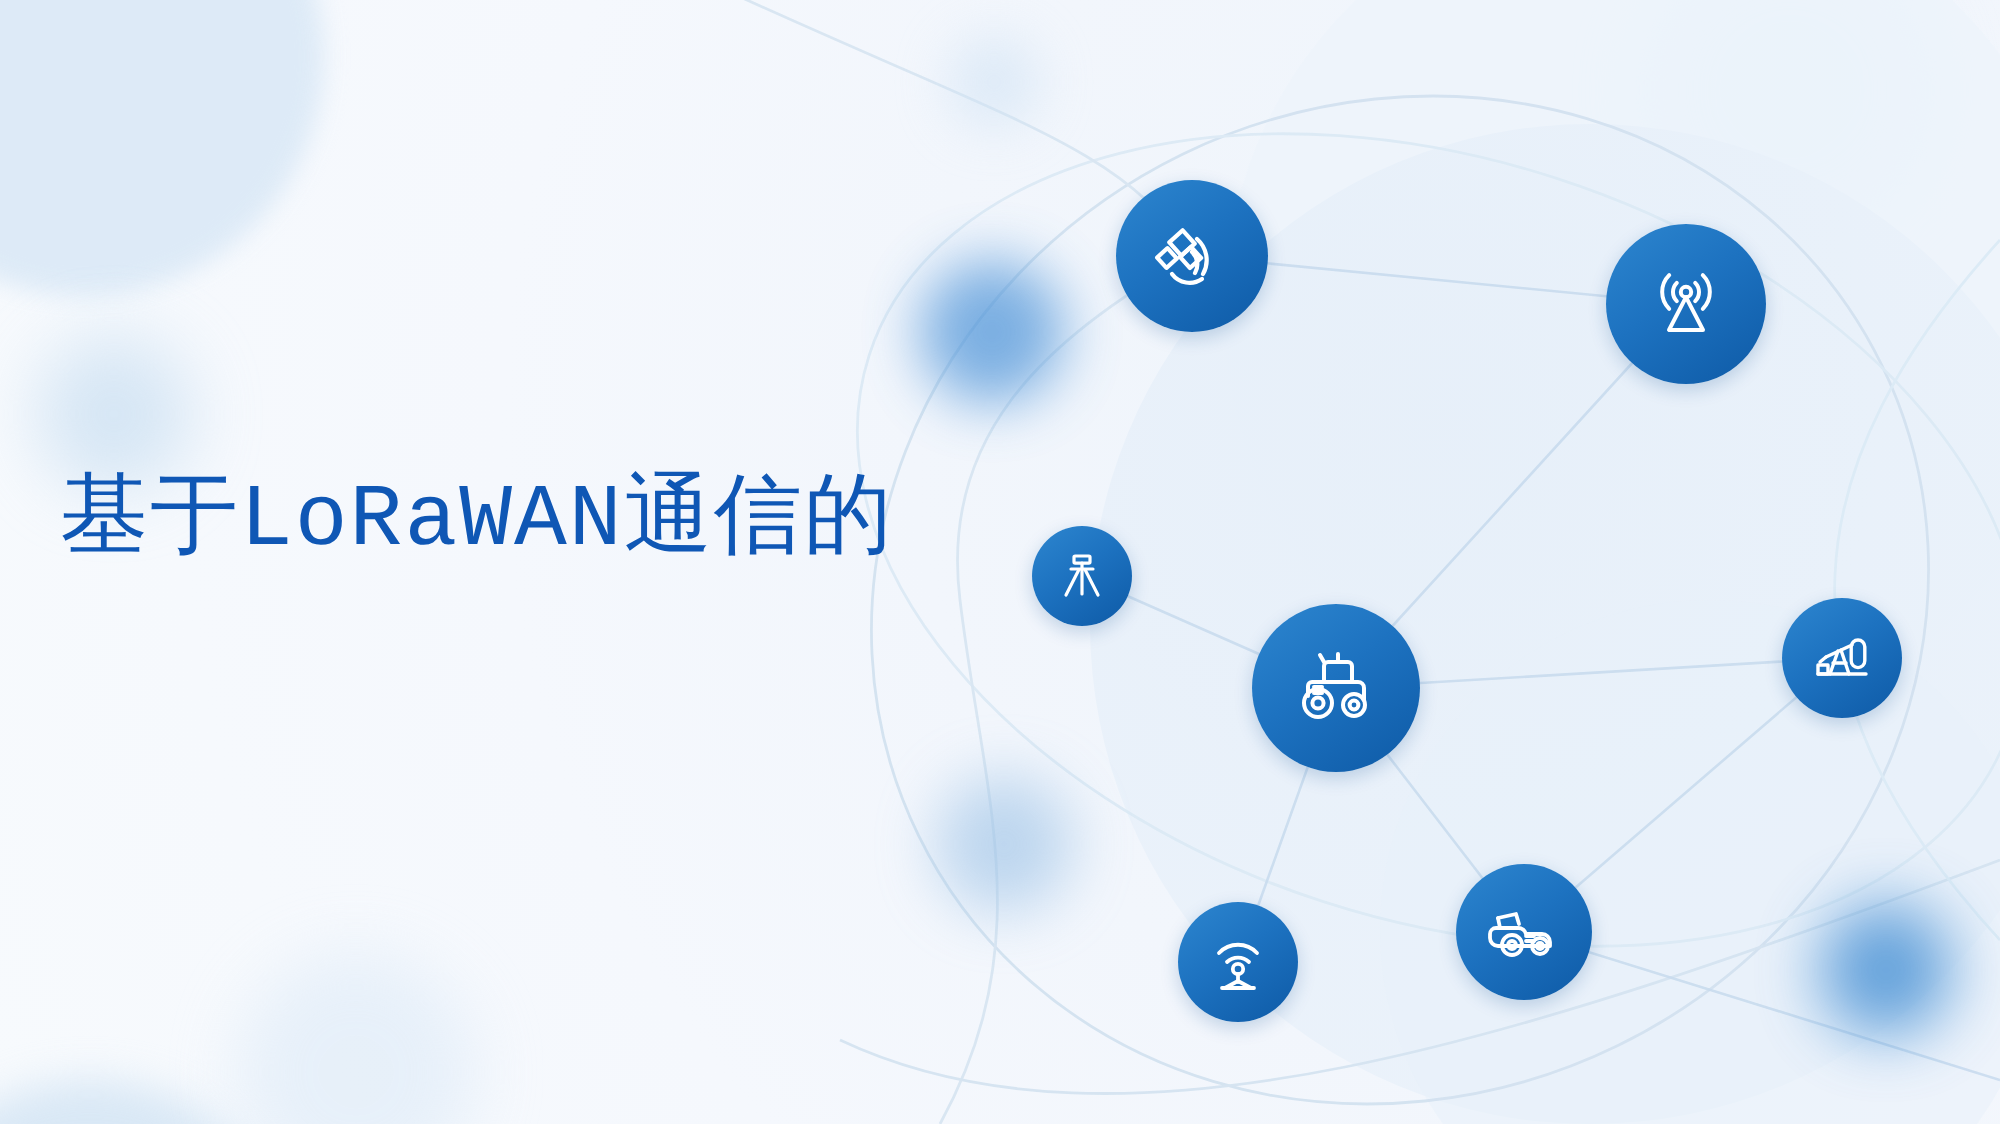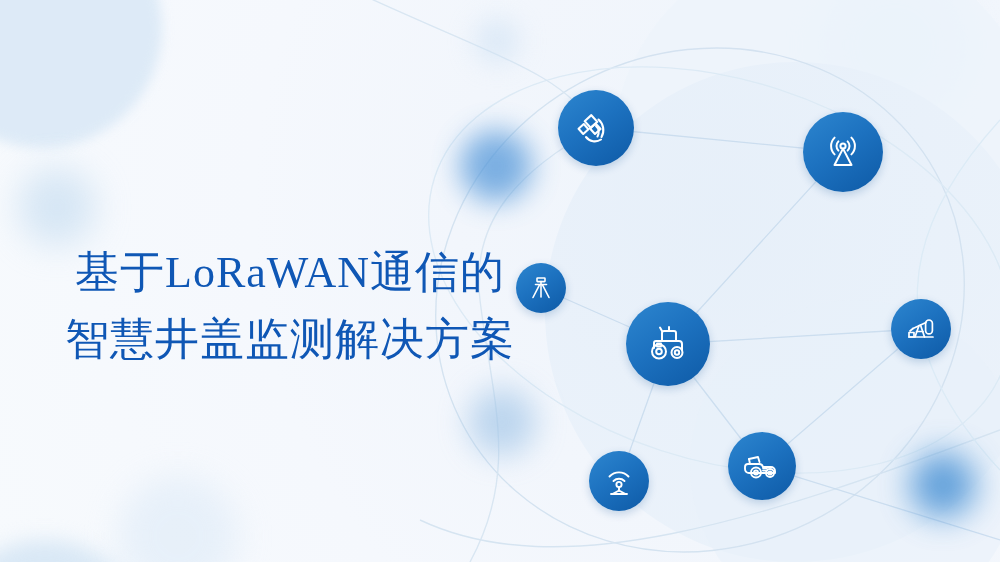--- a/index.html
+++ b/index.html
@@ -51,23 +51,22 @@
   .globe-low{
     left:690px; top:300px; width:330px; height:330px;
     background:#e8f0f9; opacity:.55;
   }
 
   
   #orbits{ position:absolute; left:0; top:0; width:1000px; height:562px; }
 
   
   .title-wrap{
-    position:absolute; left:30px; top:240px; width:520px;
-    font-family:Liberation Serif, serif;
-    text-align:center;
+    position:absolute; left:30px; top:228px; width:520px;
+    font-family:Liberation Mono, monospace;
   }
   .title-line{
     color:#0f57b5; font-size:44px; line-height:1.52;
     letter-spacing:1px; white-space:nowrap; font-weight:400;
   }
 
   
   .node{
     position:absolute; border-radius:50%;
     background:linear-gradient(145deg,#2d86cf 0%,#1d72c0 45%,#0e5aa6 100%);
@@ -119,21 +118,20 @@
   </svg>
 
   <div class="blob b3"></div>
   <div class="blob b7"></div>
   <div class="blob b4"></div>
   <div class="blob b5"></div>
   <div class="blob b6"></div>
 
   <div class="title-wrap">
     <div class="title-line">基于LoRaWAN通信的</div>
-    <div class="title-line">智慧井盖监测解决方案</div>
   </div>
 
   <div class="node" style="left:558px; top:90px; width:76px; height:76px;">
     <span>
       <svg width="44" height="44" viewBox="0 0 44 44" fill="none" stroke="#ffffff" stroke-width="2.1" stroke-linecap="round" stroke-linejoin="round">
         <rect x="12.5" y="11" width="9" height="9" transform="rotate(-42 17 15.5)"></rect>
         <rect x="6" y="19.5" width="7" height="7" transform="rotate(-42 9.5 23)"></rect>
         <rect x="17.5" y="19" width="7.5" height="7.5" transform="rotate(-42 21.2 22.7)"></rect>
         <path d="M24.5 13.5 A14 14 0 0 1 27.5 31"></path>
         <path d="M22 20 A8.5 8.5 0 0 1 23.5 30.5"></path>

